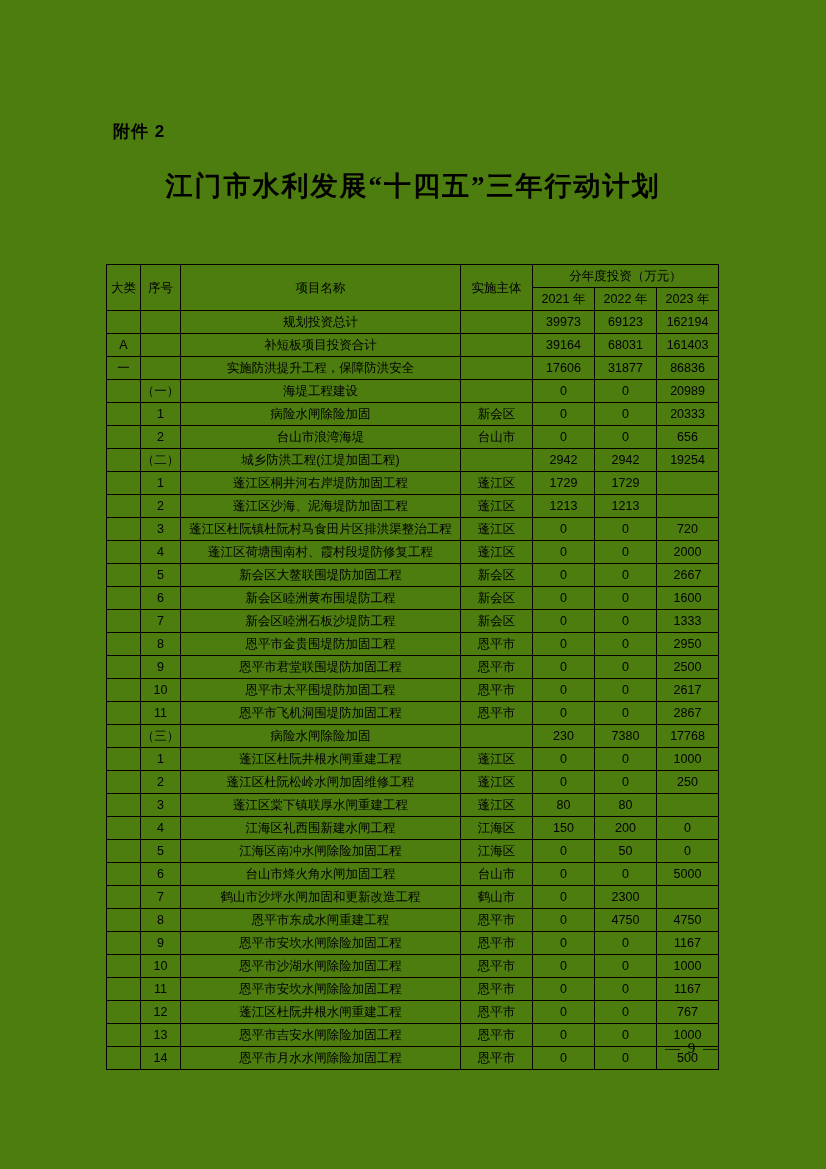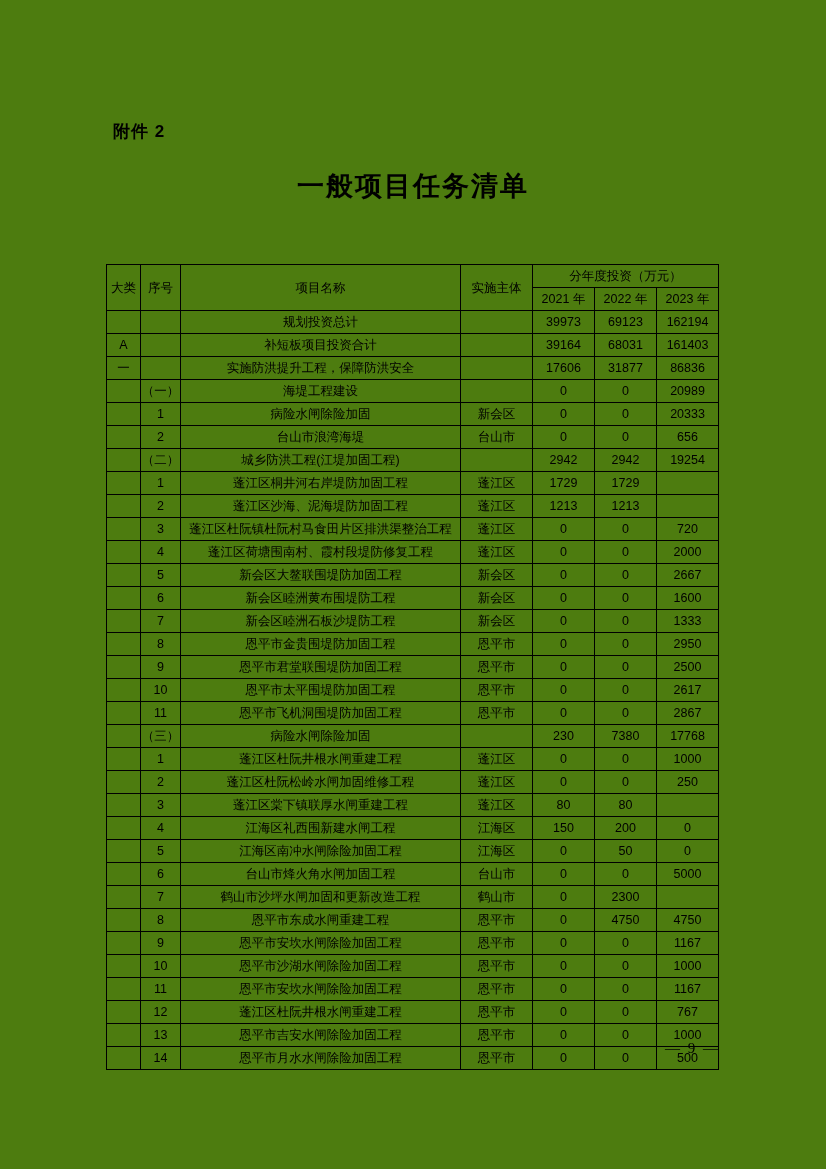--- a/index.html
+++ b/index.html
@@ -102,21 +102,21 @@
   }
 </style>
 </head>
 <body>
 
 <div class="page">
 
   <div class="attachment-label">附件 2</div>
 
   <div class="doc-title">
-    <span class="line2">一般项目任务清单</span>
+    <span>江门市水利发展“十四五”三年行动计划</span>
   </div>
 
   <table class="main">
     <colgroup>
       <col class="col-cat">
       <col class="col-num">
       <col class="col-name">
       <col class="col-subj">
       <col class="col-y">
       <col class="col-y">

